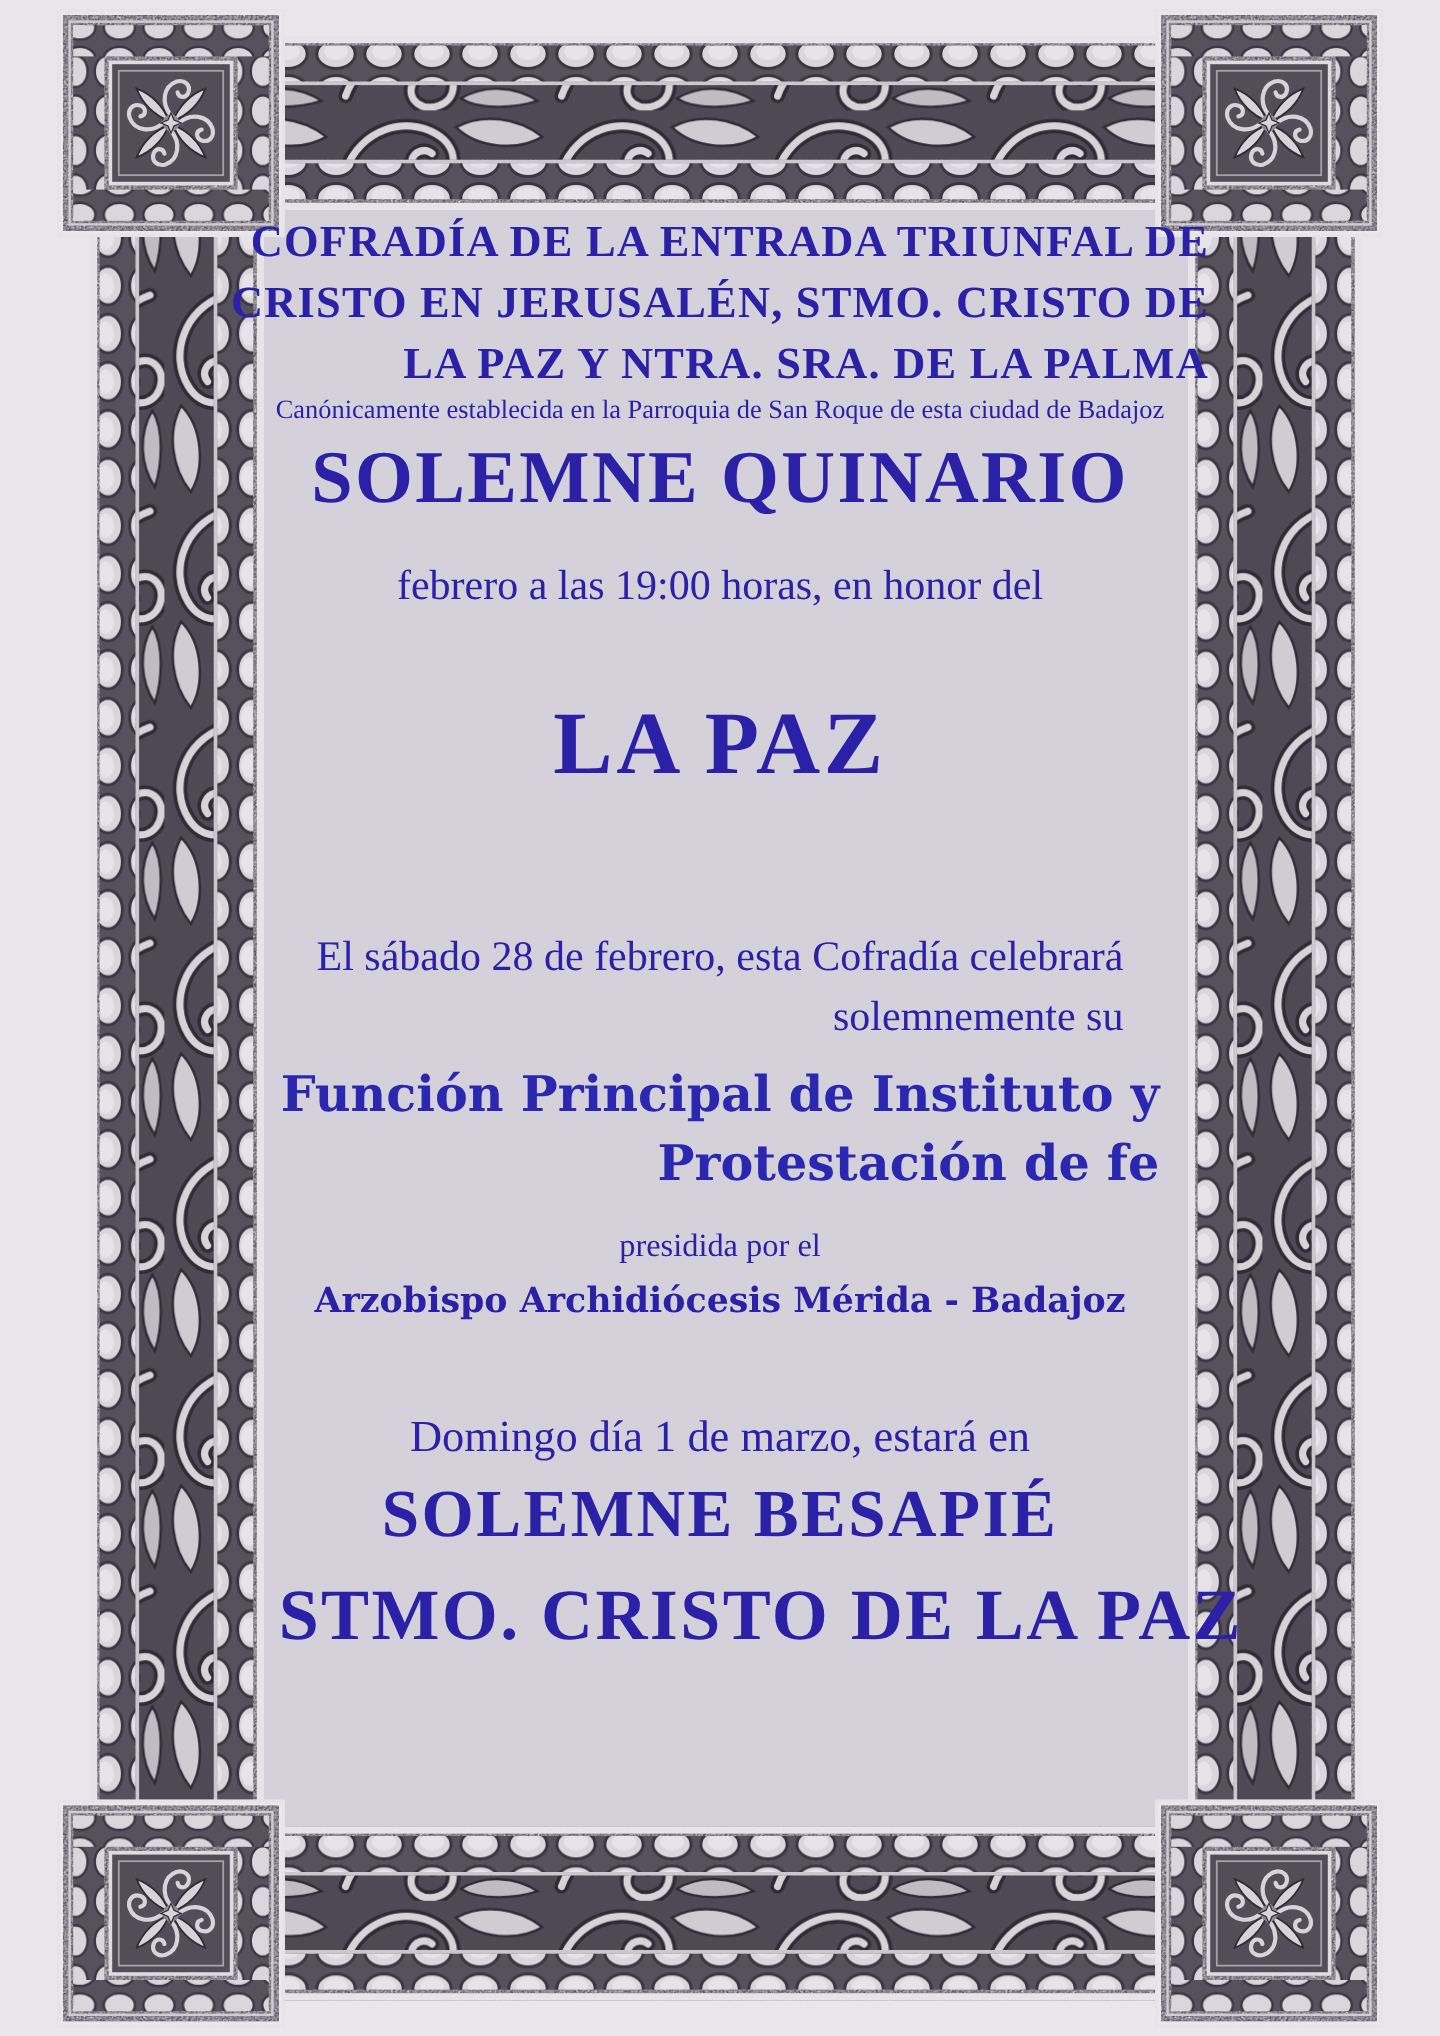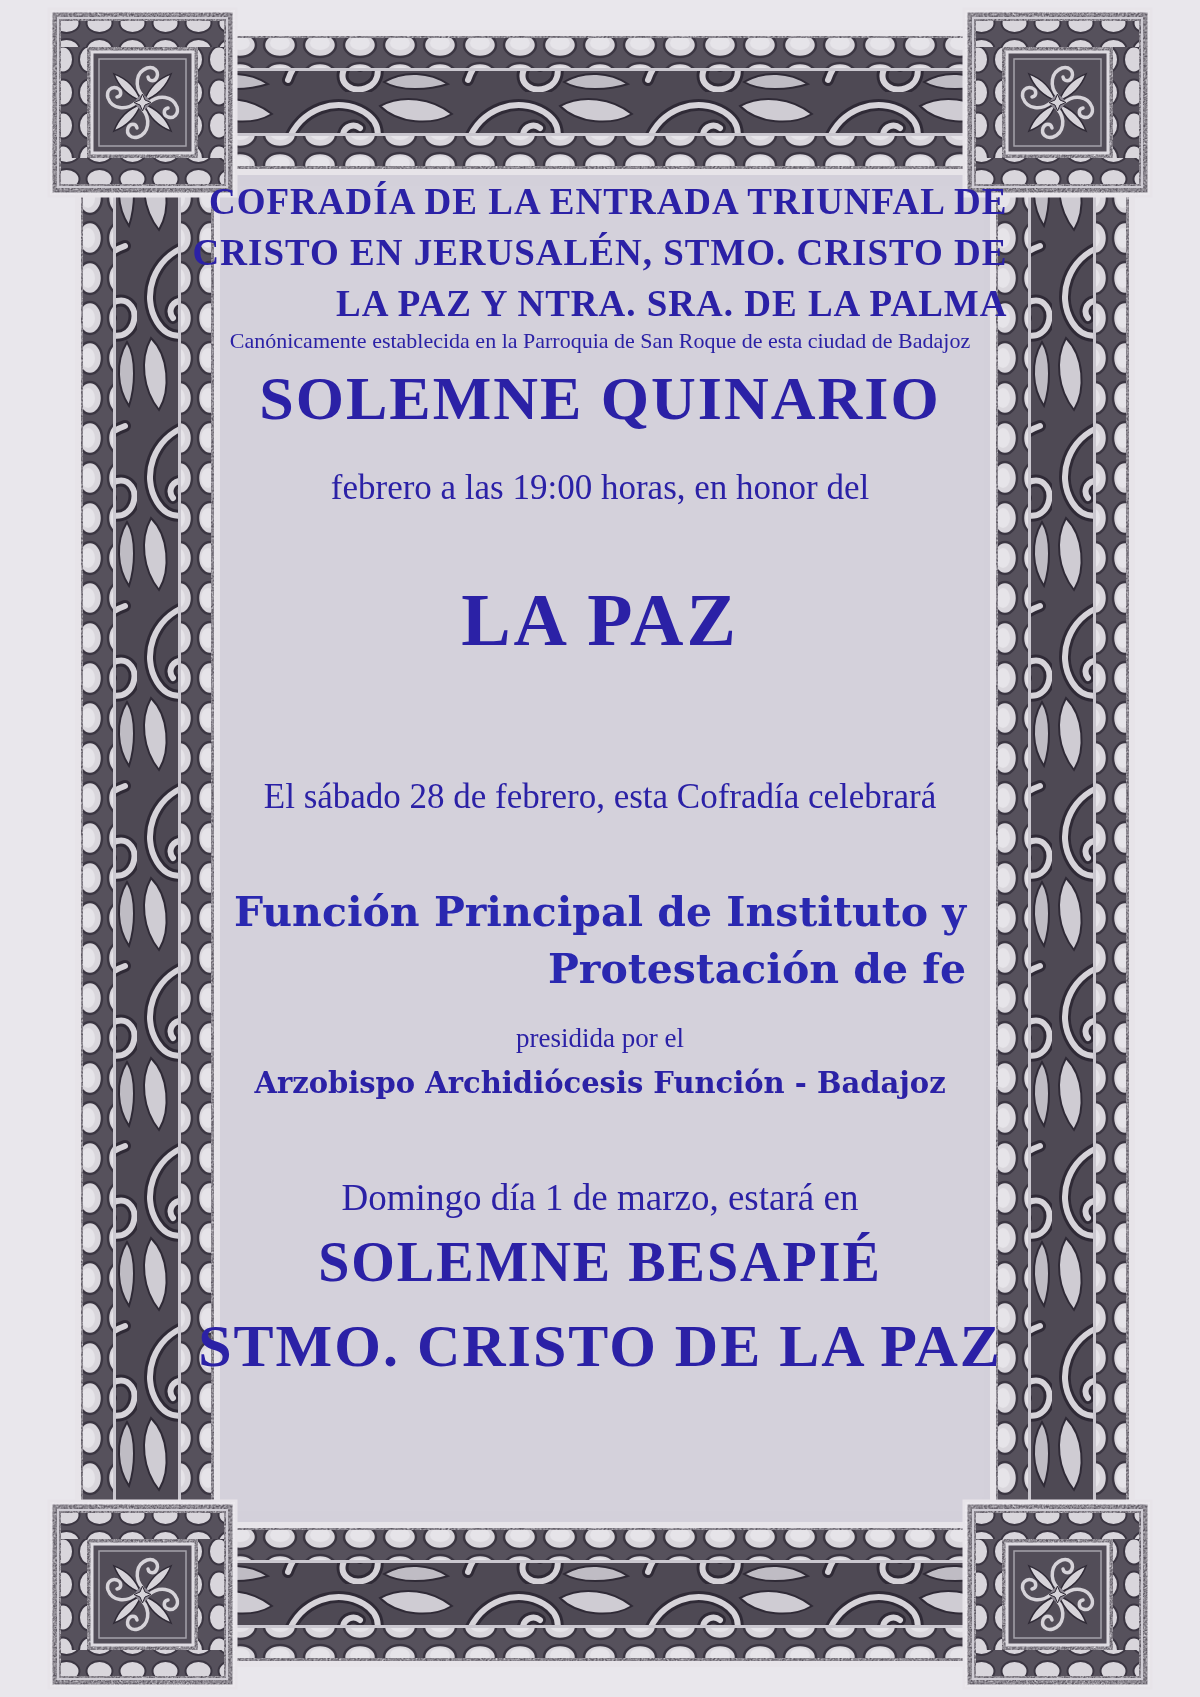--- a/index.html
+++ b/index.html
@@ -31,21 +31,21 @@
   .estab{top:328px;font-size:22px;}
   .quin{top:366px;font-size:62px;line-height:1.05;letter-spacing:2px;}
   .sched{top:462px;font-size:35px;line-height:51px;}
   .honoree{top:572px;font-size:74px;line-height:96px;letter-spacing:3px;}
   .fintro{top:772px;font-size:35px;line-height:50px;}
   .ftitle{top:884px;font-size:41px;line-height:57px;}
   .presided{top:1023px;font-size:27px;}
   .presider{top:1061px;font-size:29px;line-height:44px;}
   .bintro{top:1176px;font-size:37px;}
   .btitle{top:1230px;font-size:56px;letter-spacing:2px;}
-  .bhon{top:1312px;font-size:60px;letter-spacing:2px;}
+  .bhon{top:1312px;font-size:60px;letter-spacing:2px;margin-left:34px;}
 </style>
 </head>
 <body>
 
 <div class="panel"></div>
 
 <svg class="frame" width="1200" height="1697" viewBox="0 0 1200 1697" aria-hidden="true">
   <defs>
     <filter id="grain" x="-5%" y="-5%" width="110%" height="110%">
       <feTurbulence type="fractalNoise" baseFrequency="0.5" numOctaves="2" stitchTiles="stitch"></feTurbulence>
@@ -159,30 +159,31 @@
 <div class="tblock sched body-serif ink">
   <div>febrero a las 19:00 horas, en honor del</div>
 </div>
 
 <div class="tblock honoree ornate ink">
   <div>LA PAZ</div>
 </div>
 
 <div class="tblock fintro body-serif ink">
   <div>El sábado 28 de febrero, esta Cofradía celebrará</div>
+  <div>solemnemente su</div>
 </div>
 
 <div class="tblock ftitle slab accent">
   <div>Función Principal de Instituto y</div>
   <div>Protestación de fe</div>
 </div>
 
 <div class="tblock presided body-serif ink">presidida por el</div>
 
 <div class="tblock presider slab ink">
-  <div>Arzobispo Archidiócesis Función - Badajoz</div>
+  <div>Arzobispo Archidiócesis Mérida - Badajoz</div>
 </div>
 
 <div class="tblock bintro body-serif ink">Domingo día 1 de marzo, estará en</div>
 
 <div class="tblock btitle ornate ink">SOLEMNE BESAPIÉ</div>
 
 <div class="tblock bhon ornate ink">STMO. CRISTO DE LA PAZ</div>
 
 </body></html>

